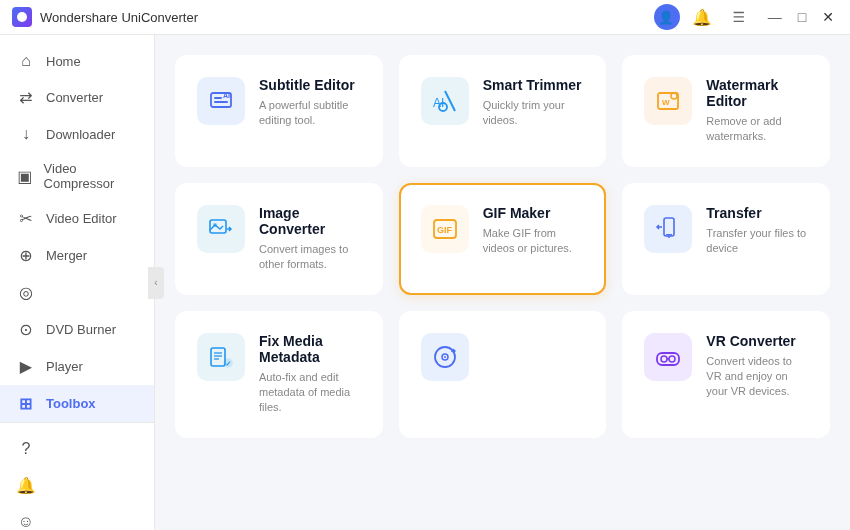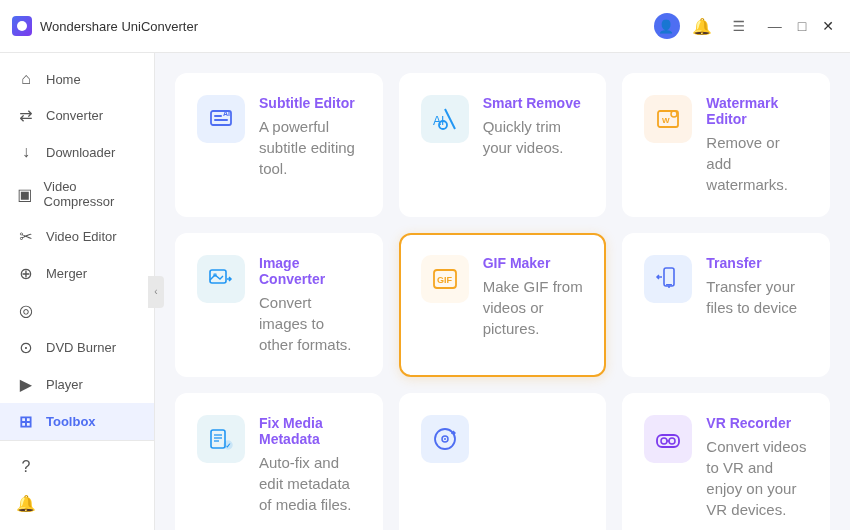--- a/index.html
+++ b/index.html
@@ -1,21 +1,21 @@
 <!DOCTYPE html>
 <html><head>
   <meta charset="utf-8">
   <style>
     * { box-sizing: border-box; margin: 0; padding: 0; }
     body { font-family: -apple-system, BlinkMacSystemFont, 'Segoe UI', sans-serif; background: #f5f6fa; width: 850px; height: 530px; overflow: hidden; display: flex; flex-direction: column; }
 
     
     .title-bar {
       background: #fff;
-      height: 53px;
+      height: 35px;
       display: flex;
       align-items: center;
       padding: 0 12px;
       border-bottom: 1px solid #e8e8e8;
       justify-content: space-between;
       flex-shrink: 0;
     }
     .title-bar-left { display: flex; align-items: center; gap: 8px; }
     .app-logo { width: 20px; height: 20px; background: linear-gradient(135deg, #4e6ef2, #7c3aed); border-radius: 4px; display: flex; align-items: center; justify-content: center; }
     .app-logo-inner { width: 10px; height: 10px; background: #fff; border-radius: 50%; }
@@ -117,22 +117,22 @@
       height: 48px;
       border-radius: 10px;
       display: flex;
       align-items: center;
       justify-content: center;
       flex-shrink: 0;
       font-size: 22px;
     }
 
     .tool-card-info { flex: 1; }
-    .tool-card-title { font-size: 14px; font-weight: 600; color: #8b5cf6; margin-bottom: 5px; }
-    .tool-card-desc { font-size: 15px; color: #888; line-height: 1.4; }
+    .tool-card-title { font-size: 14px; font-weight: 600; color: #0f172a; margin-bottom: 5px; }
+    .tool-card-desc { font-size: 11px; color: #888; line-height: 1.4; }
 
     
     .sidebar-wrapper { position: relative; }
   </style>
 </head>
 <body>
 
 <div class="title-bar">
   <div class="title-bar-left">
     <div class="app-logo">
@@ -233,21 +233,21 @@
 
       <div class="tool-card">
         <div class="tool-icon-box" style="background:#e8f4f8;">
           <svg width="28" height="28" viewBox="0 0 28 28" fill="none">
             <text x="2" y="20" font-size="12" fill="#2196F3">AI</text>
             <line x1="14" y1="4" x2="24" y2="24" stroke="#2196F3" stroke-width="2"></line>
             <circle cx="12" cy="20" r="4" stroke="#2196F3" stroke-width="1.8" fill="none"></circle>
           </svg>
         </div>
         <div class="tool-card-info">
-          <div class="tool-card-title">Smart Remove</div>
+          <div class="tool-card-title">Smart Trimmer</div>
           <div class="tool-card-desc">Quickly trim your videos.</div>
         </div>
       </div>
 
       <div class="tool-card">
         <div class="tool-icon-box" style="background:#fef3e8;">
           <svg width="28" height="28" viewBox="0 0 28 28" fill="none">
             <rect x="4" y="6" width="20" height="16" rx="2" stroke="#f5a623" stroke-width="1.8" fill="none"></rect>
             <text x="8" y="18" font-size="8" fill="#f5a623" font-weight="bold">W</text>
             <circle cx="20" cy="9" r="3" stroke="#f5a623" stroke-width="1.5" fill="none"></circle>
@@ -334,20 +334,20 @@
       <div class="tool-card">
         <div class="tool-icon-box" style="background:#f0e8fe;">
           <svg width="28" height="28" viewBox="0 0 28 28" fill="none">
             <rect x="3" y="10" width="22" height="12" rx="5" stroke="#7c3aed" stroke-width="1.8" fill="none"></rect>
             <circle cx="10" cy="16" r="3" stroke="#7c3aed" stroke-width="1.5" fill="none"></circle>
             <circle cx="18" cy="16" r="3" stroke="#7c3aed" stroke-width="1.5" fill="none"></circle>
             <line x1="13" y1="16" x2="15" y2="16" stroke="#7c3aed" stroke-width="1.4"></line>
           </svg>
         </div>
         <div class="tool-card-info">
-          <div class="tool-card-title">VR Recorder</div>
+          <div class="tool-card-title">VR Converter</div>
           <div class="tool-card-desc">Convert videos to VR and enjoy on your VR devices.</div>
         </div>
       </div>
 
     </div>
   </div>
 </div>
 
 </body></html>

